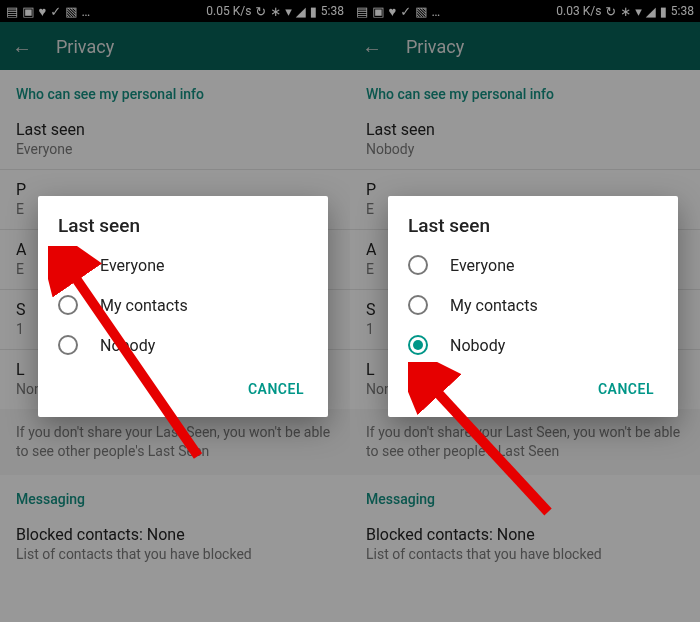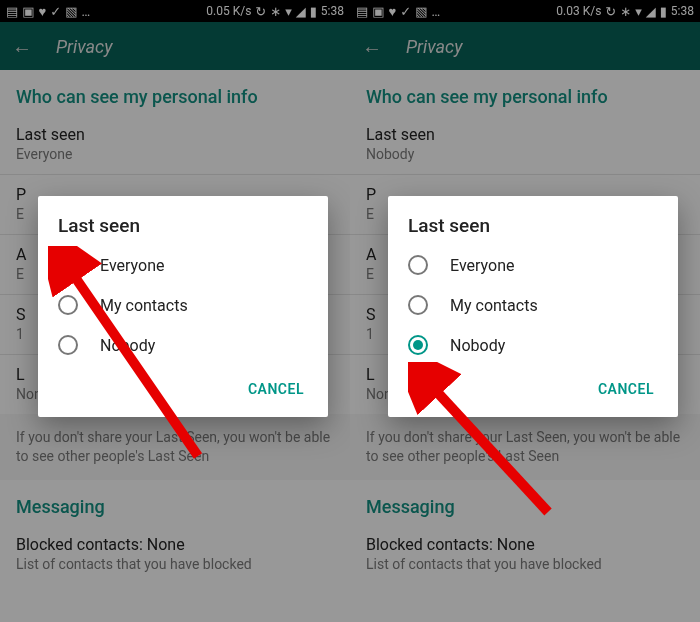--- a/index.html
+++ b/index.html
@@ -32,30 +32,30 @@
   .statusbar .glyph { font-size: 13px; line-height: 1; }
   .appbar {
     height: 48px;
     background: #075E54;
     color: #ccc;
     display: flex;
     align-items: center;
     padding: 0 12px;
     gap: 24px;
   }
-  .appbar .title { font-size: 18px; color: #ddd; font-style: italic; }
+  .appbar .title { font-size: 18px; color: #ddd; }
   .back-arrow { font-size: 20px; color:#ccc; }
   .content {
     background: #f5f5f5;
     height: calc(622px - 70px);
     overflow: hidden;
   }
   .section-header {
     color: #128C7E;
-    font-size: 18px;
+    font-size: 14px;
     font-weight: 500;
     padding: 16px 16px 8px;
   }
   .row {
     padding: 10px 16px 12px;
   }
   .row .primary { font-size: 16px; color: #222; }
   .row .secondary { font-size: 14px; color: #777; margin-top: 2px; }
   .disclaimer {
     padding: 14px 16px;

